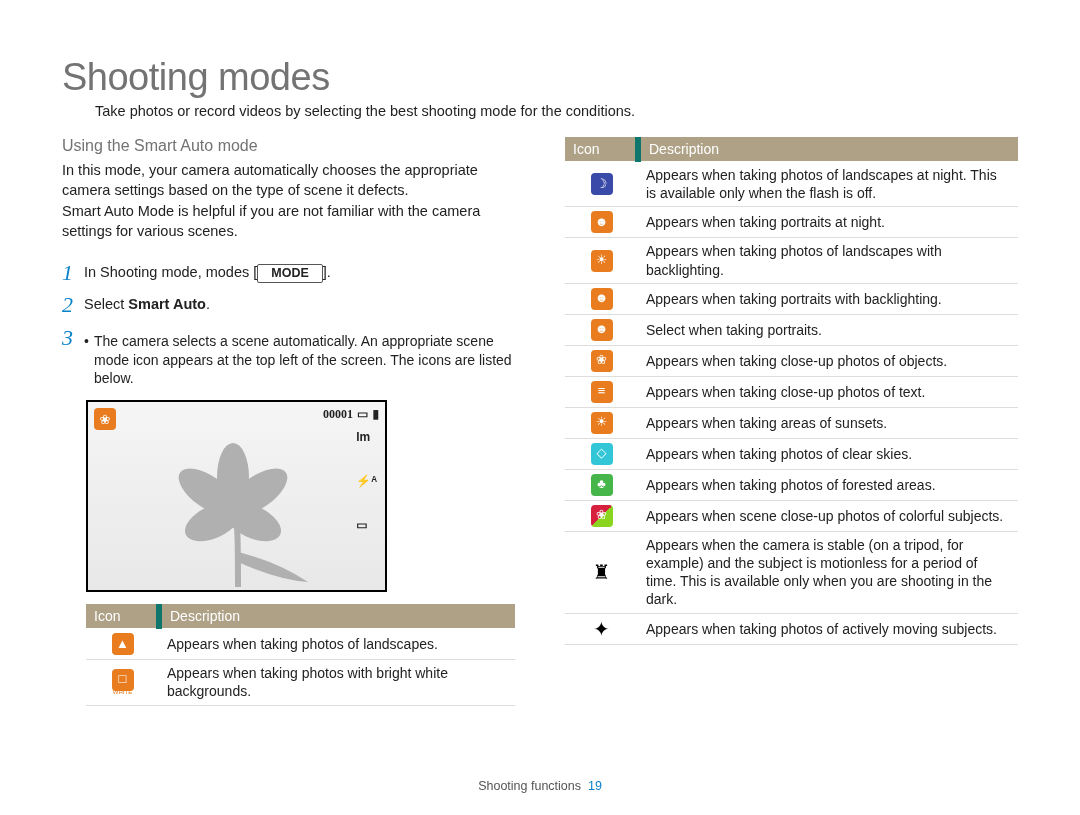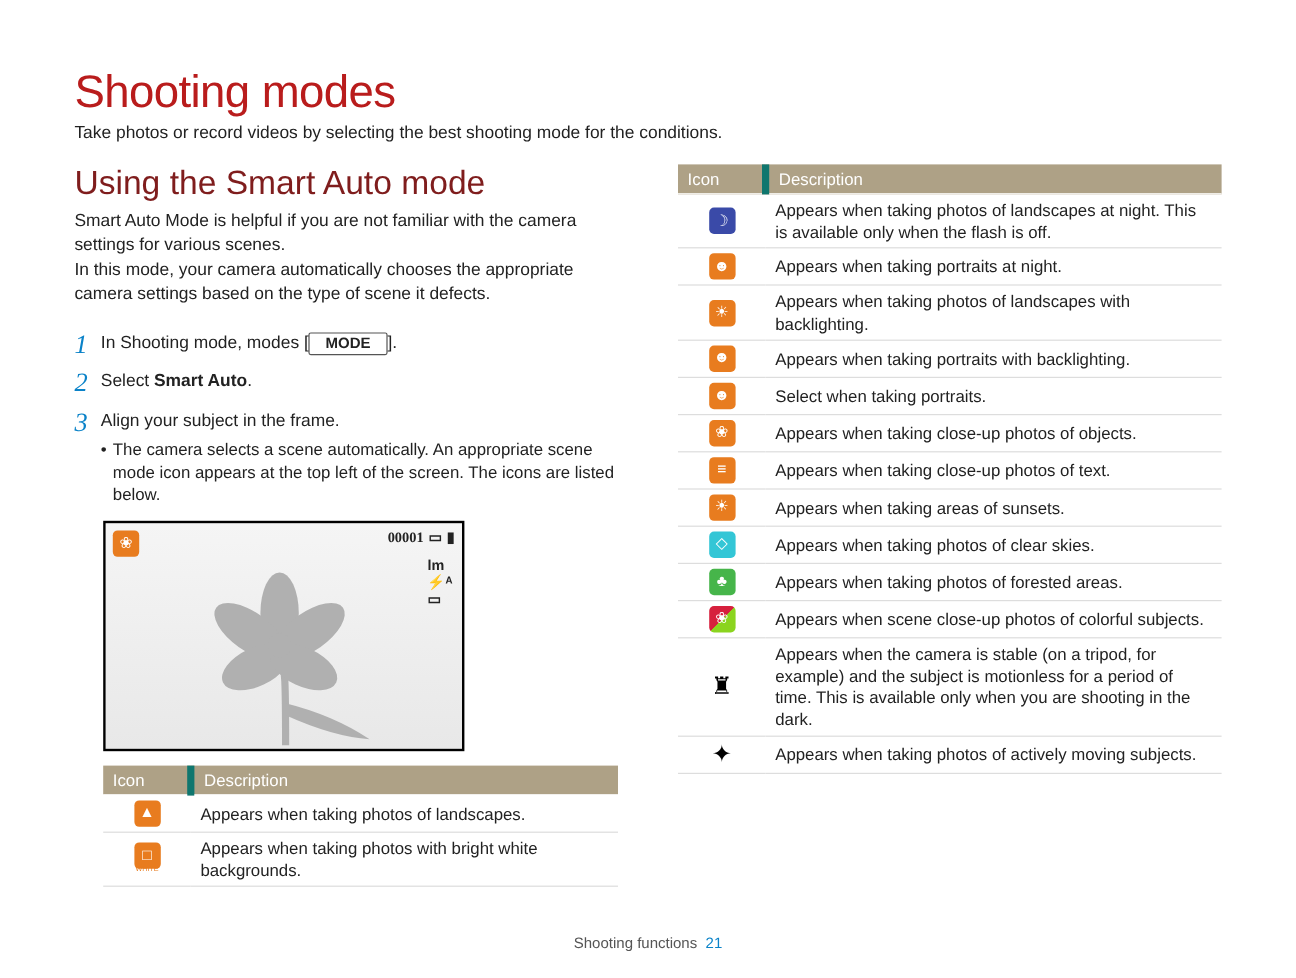--- a/index.html
+++ b/index.html
@@ -12,37 +12,38 @@
     color: #222;
     position: relative;
     font-size: 14.5px;
   }
   .page {
     padding: 56px 62px 0 62px;
     box-sizing: border-box;
   }
   .page-title {
     font-size: 38px;
-    color: #b91c1c;
+    color: #737373;
     font-weight: 400;
     letter-spacing: -0.5px;
     margin-bottom: 4px;
   }
   .page-subtitle {
     font-size: 14.5px;
     margin-bottom: 18px;
+    margin-left: 33px;
   }
   .columns {
     display: flex;
     gap: 50px;
   }
   .col { flex: 1; }
   .section-heading {
-    color: #7f1d1d;
-    font-size: 28px;
+    color: #737373;
+    font-size: 16px;
     font-weight: 400;
     margin-bottom: 6px;
   }
   .intro p { margin: 2px 0; line-height: 1.35; }
   .steps { margin-top: 20px; }
   .step {
     display: flex;
     align-items: flex-start;
     margin-bottom: 8px;
   }
@@ -78,21 +79,21 @@
     position: absolute; left: 50px; top: 20px;
   }
   .lcd .topbar {
     position: absolute; top: 5px; right: 6px;
     font-family: Liberation Serif, serif;
     font-weight: bold; font-size: 12px;
     display: flex; align-items: center; gap: 4px;
   }
   .lcd .sideicons {
     position: absolute; right: 8px; top: 28px;
-    display: flex; flex-direction: column; 
+    display: flex; flex-direction: column; gap: 30px;
     font-size: 12px; font-weight: bold;
   }
   .lcd .corner {
     position: absolute; left: 6px; top: 6px;
   }
   .tbl { width: 100%; border-collapse: collapse; }
   .tbl th {
     background: #aea186;
     color: #fff;
     font-weight: 400;
@@ -134,41 +135,40 @@
 
 <div class="page">
   <div class="page-title">Shooting modes</div>
   <div class="page-subtitle">Take photos or record videos by selecting the best shooting mode for the conditions.</div>
 
   <div class="columns">
 
     <div class="col">
       <div class="section-heading">Using the Smart Auto mode</div>
       <div class="intro">
+        <p>In this mode, your camera automatically chooses the appropriate camera settings based on the type of scene it defects.</p>
         <p>Smart Auto Mode is helpful if you are not familiar with the camera settings for various scenes.</p>
-        <p>In this mode, your camera automatically chooses the appropriate camera settings based on the type of scene it defects.</p>
       </div>
 
       <div class="steps">
         <div class="step">
           <div class="stepnum">1</div>
           <div class="steptext">
             <span>In Shooting mode, modes [</span><span class="modekey">MODE</span><span>].</span>
           </div>
         </div>
         <div class="step">
           <div class="stepnum">2</div>
           <div class="steptext">
             <span>Select </span><b>Smart Auto</b><span>.</span>
           </div>
         </div>
         <div class="step">
           <div class="stepnum">3</div>
           <div class="steptext">
-            <div>Align your subject in the frame.</div>
             <div class="bullet">
               <div class="dot">•</div>
               <div>The camera selects a scene automatically. An appropriate scene mode icon appears at the top left of the screen. The icons are listed below.</div>
             </div>
           </div>
         </div>
       </div>
 
       <div class="lcd">
         <div class="corner">
@@ -279,14 +279,14 @@
               <td><span class="sqicon" style="background: transparent; color: rgb(0, 0, 0); font-size: 20px;">✦</span></td>
               <td>Appears when taking photos of actively moving subjects.</td>
             </tr>
           </tbody>
       </table>
     </div>
   </div>
 </div>
 
 <div class="footer">
-  <span>Shooting functions</span>&nbsp;&nbsp;<span class="pn">21</span>
+  <span>Shooting functions</span>&nbsp;&nbsp;<span class="pn">19</span>
 </div>
 
 </body></html>

